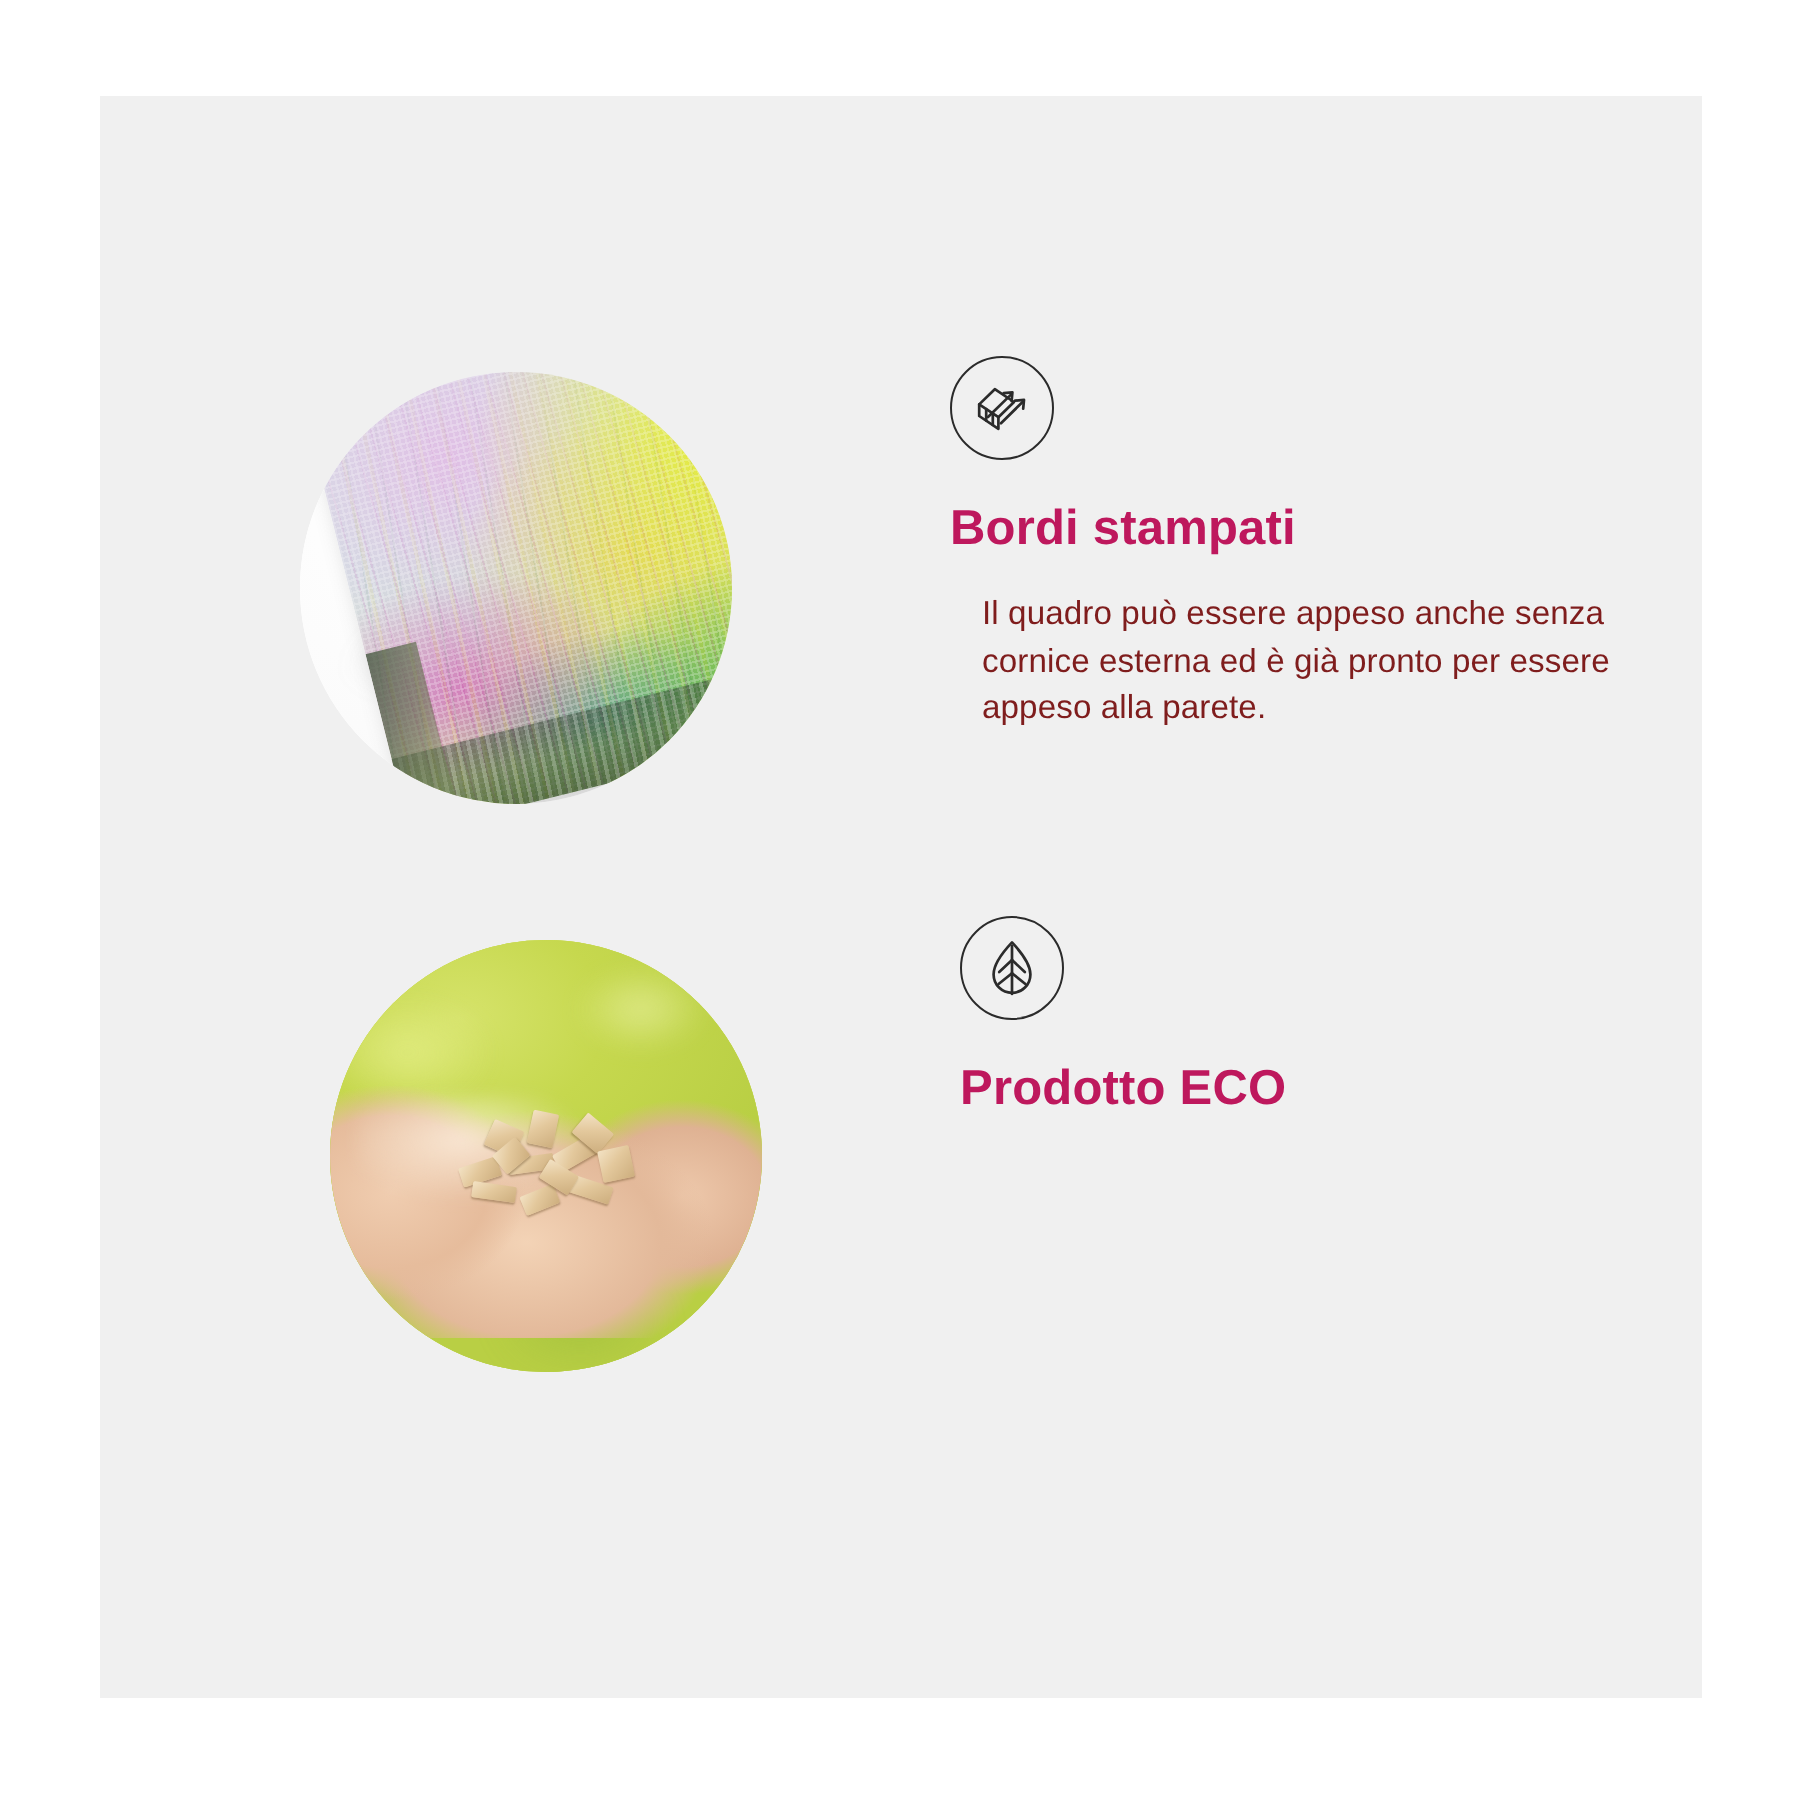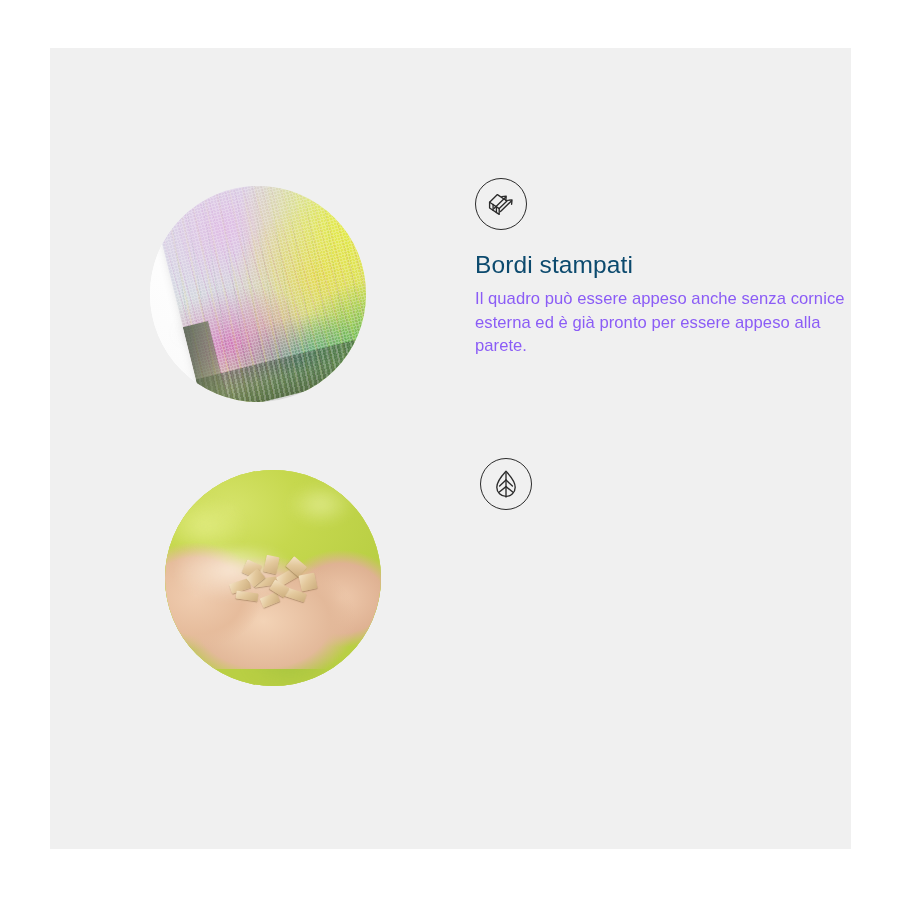--- a/index.html
+++ b/index.html
@@ -208,29 +208,29 @@
     align-items: center;
     justify-content: center;
     margin-bottom: 22px;
   }
   .icon-badge svg { display: block; }
 
   .feature-title {
     margin: 0 0 8px 0;
     font-size: 24.5px;
     line-height: 1.1;
-    font-weight: 400;
-    color: #0c4a6e;
+    font-weight: 700;
+    color: #be185d;
     letter-spacing: 0.1px;
   }
   .feature-body {
-    margin: 0;
+    margin: 16px;
     font-size: 16.6px;
     line-height: 1.42;
-    color: #8b5cf6;
+    color: #7f1d1d;
     letter-spacing: 0.05px;
   }
 </style>
 </head>
 <body>
 
 <div class="page">
   <div class="panel">
 
     <div class="feature feature-1">
@@ -294,17 +294,18 @@
         <div class="icon-badge">
           <svg width="34" height="34" viewBox="0 0 34 34" fill="none" stroke="#2b2b2b" stroke-width="1.35" stroke-linecap="round" stroke-linejoin="round">
             <path d="M17 4.2 C23.4 11.0 26.2 16.0 26.2 20.2 C26.2 25.4 22.0 29.4 17 29.4 C12.0 29.4 7.8 25.4 7.8 20.2 C7.8 16.0 10.6 11.0 17 4.2 Z"></path>
             <path d="M17 6.0 L17 30.0"></path>
             <path d="M17 13.0 L10.6 19.0"></path>
             <path d="M17 13.0 L23.4 19.0"></path>
             <path d="M17 19.6 L10.3 25.0"></path>
             <path d="M17 19.6 L23.7 25.0"></path>
           </svg>
         </div>
+        <h2 class="feature-title">Prodotto ECO</h2>
       </div>
     </div>
 
   </div>
 </div>
 
 </body></html>

